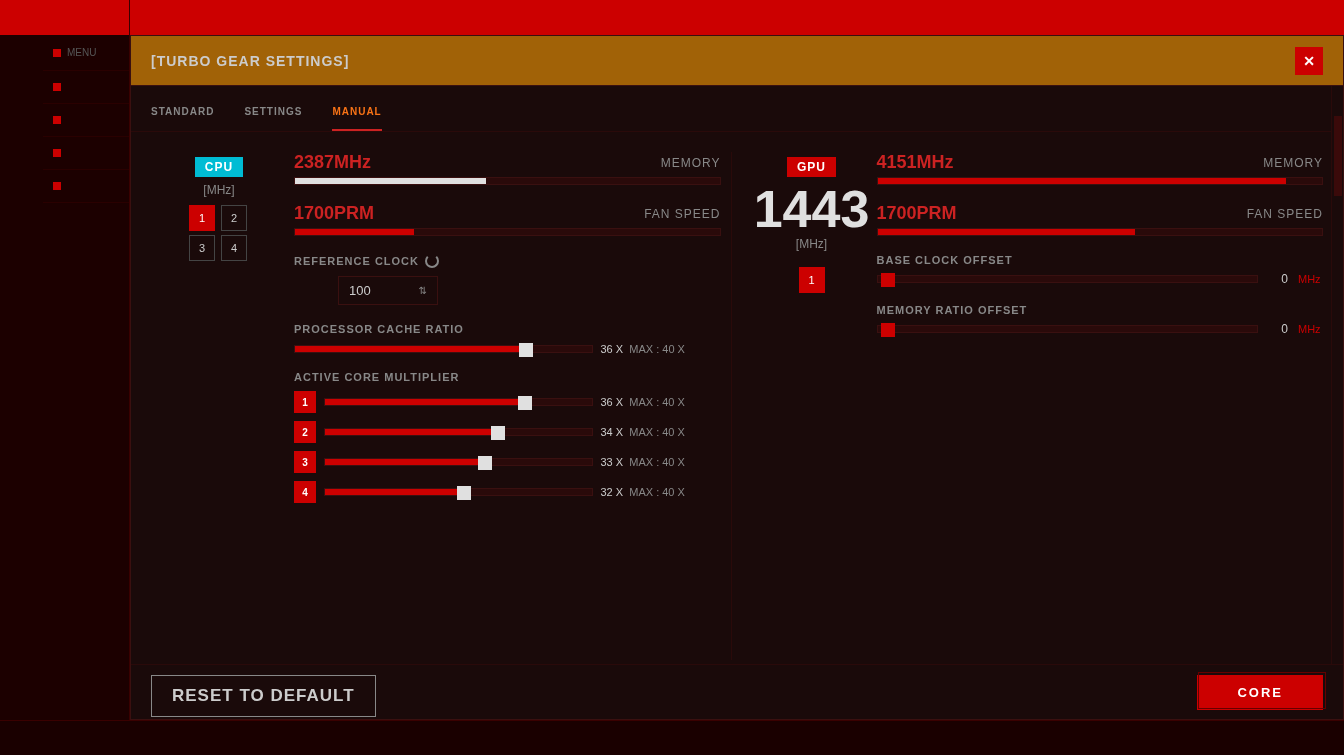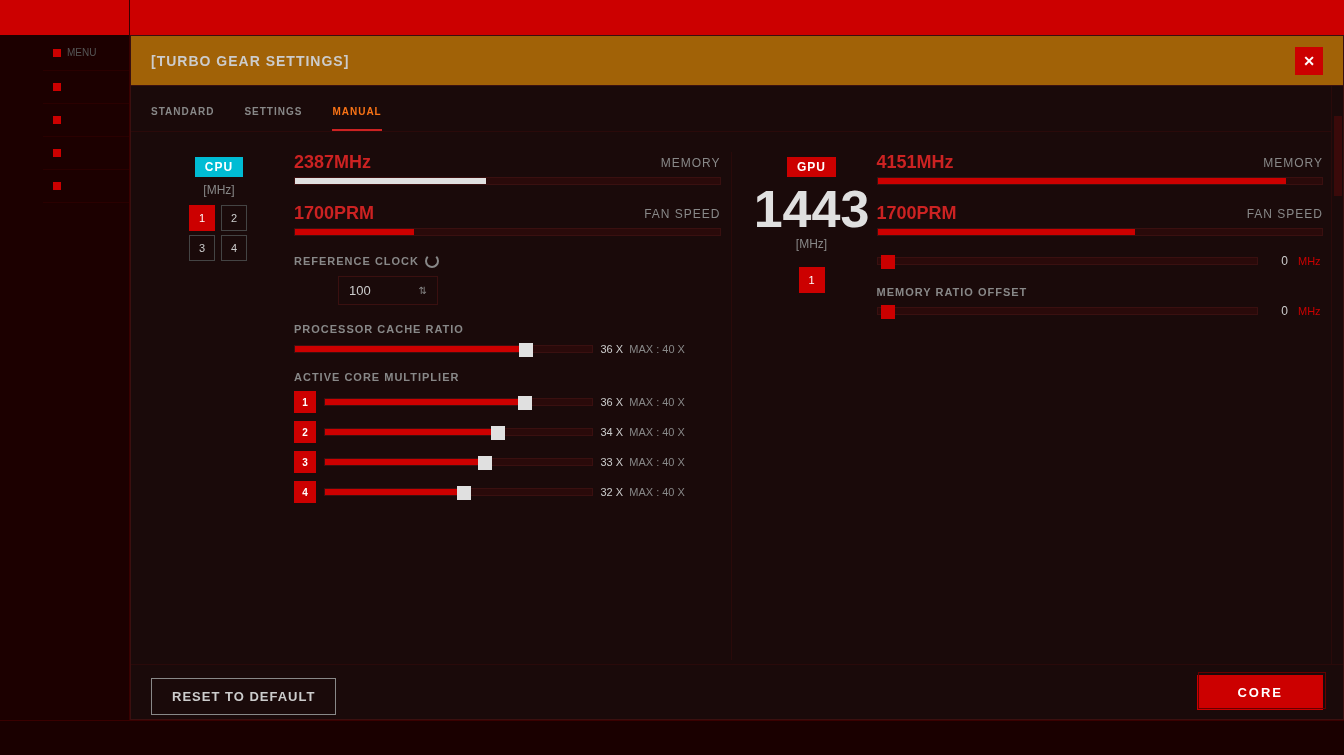--- a/index.html
+++ b/index.html
@@ -297,21 +297,21 @@
       padding: 0 20px;
       background: #1a0a0a;
       border-top: 1px solid #2a0a0a;
     }
 
     .reset-btn {
       background: transparent;
       border: 1px solid #888;
       color: #ccc;
       padding: 10px 20px;
-      font-size: 13px;
+      font-size: 17px;
       font-weight: bold;
       letter-spacing: 1px;
       cursor: pointer;
       margin-top: 8px;
     }
 
     .apply-btn {
       background: #cc0000;
       border: none;
       color: white;
@@ -672,20 +672,21 @@
           <div class="memory-row">
             <span class="memory-mhz">1700PRM</span>
             <span class="memory-label-tag">FAN SPEED</span>
           </div>
           <div class="slider-container">
             <div class="slider-fill" style="width: 58%;"></div>
           </div>
         </div>
 
         <div class="offset-row">
+          <div class="offset-label">BASE CLOCK OFFSET</div>
           <div class="offset-slider-row">
             <div class="offset-slider-container">
               <div class="offset-slider-thumb"></div>
             </div>
             <span class="offset-value">0</span>
             <span class="offset-unit">MHz</span>
           </div>
         </div>
 
         <div class="offset-row">

